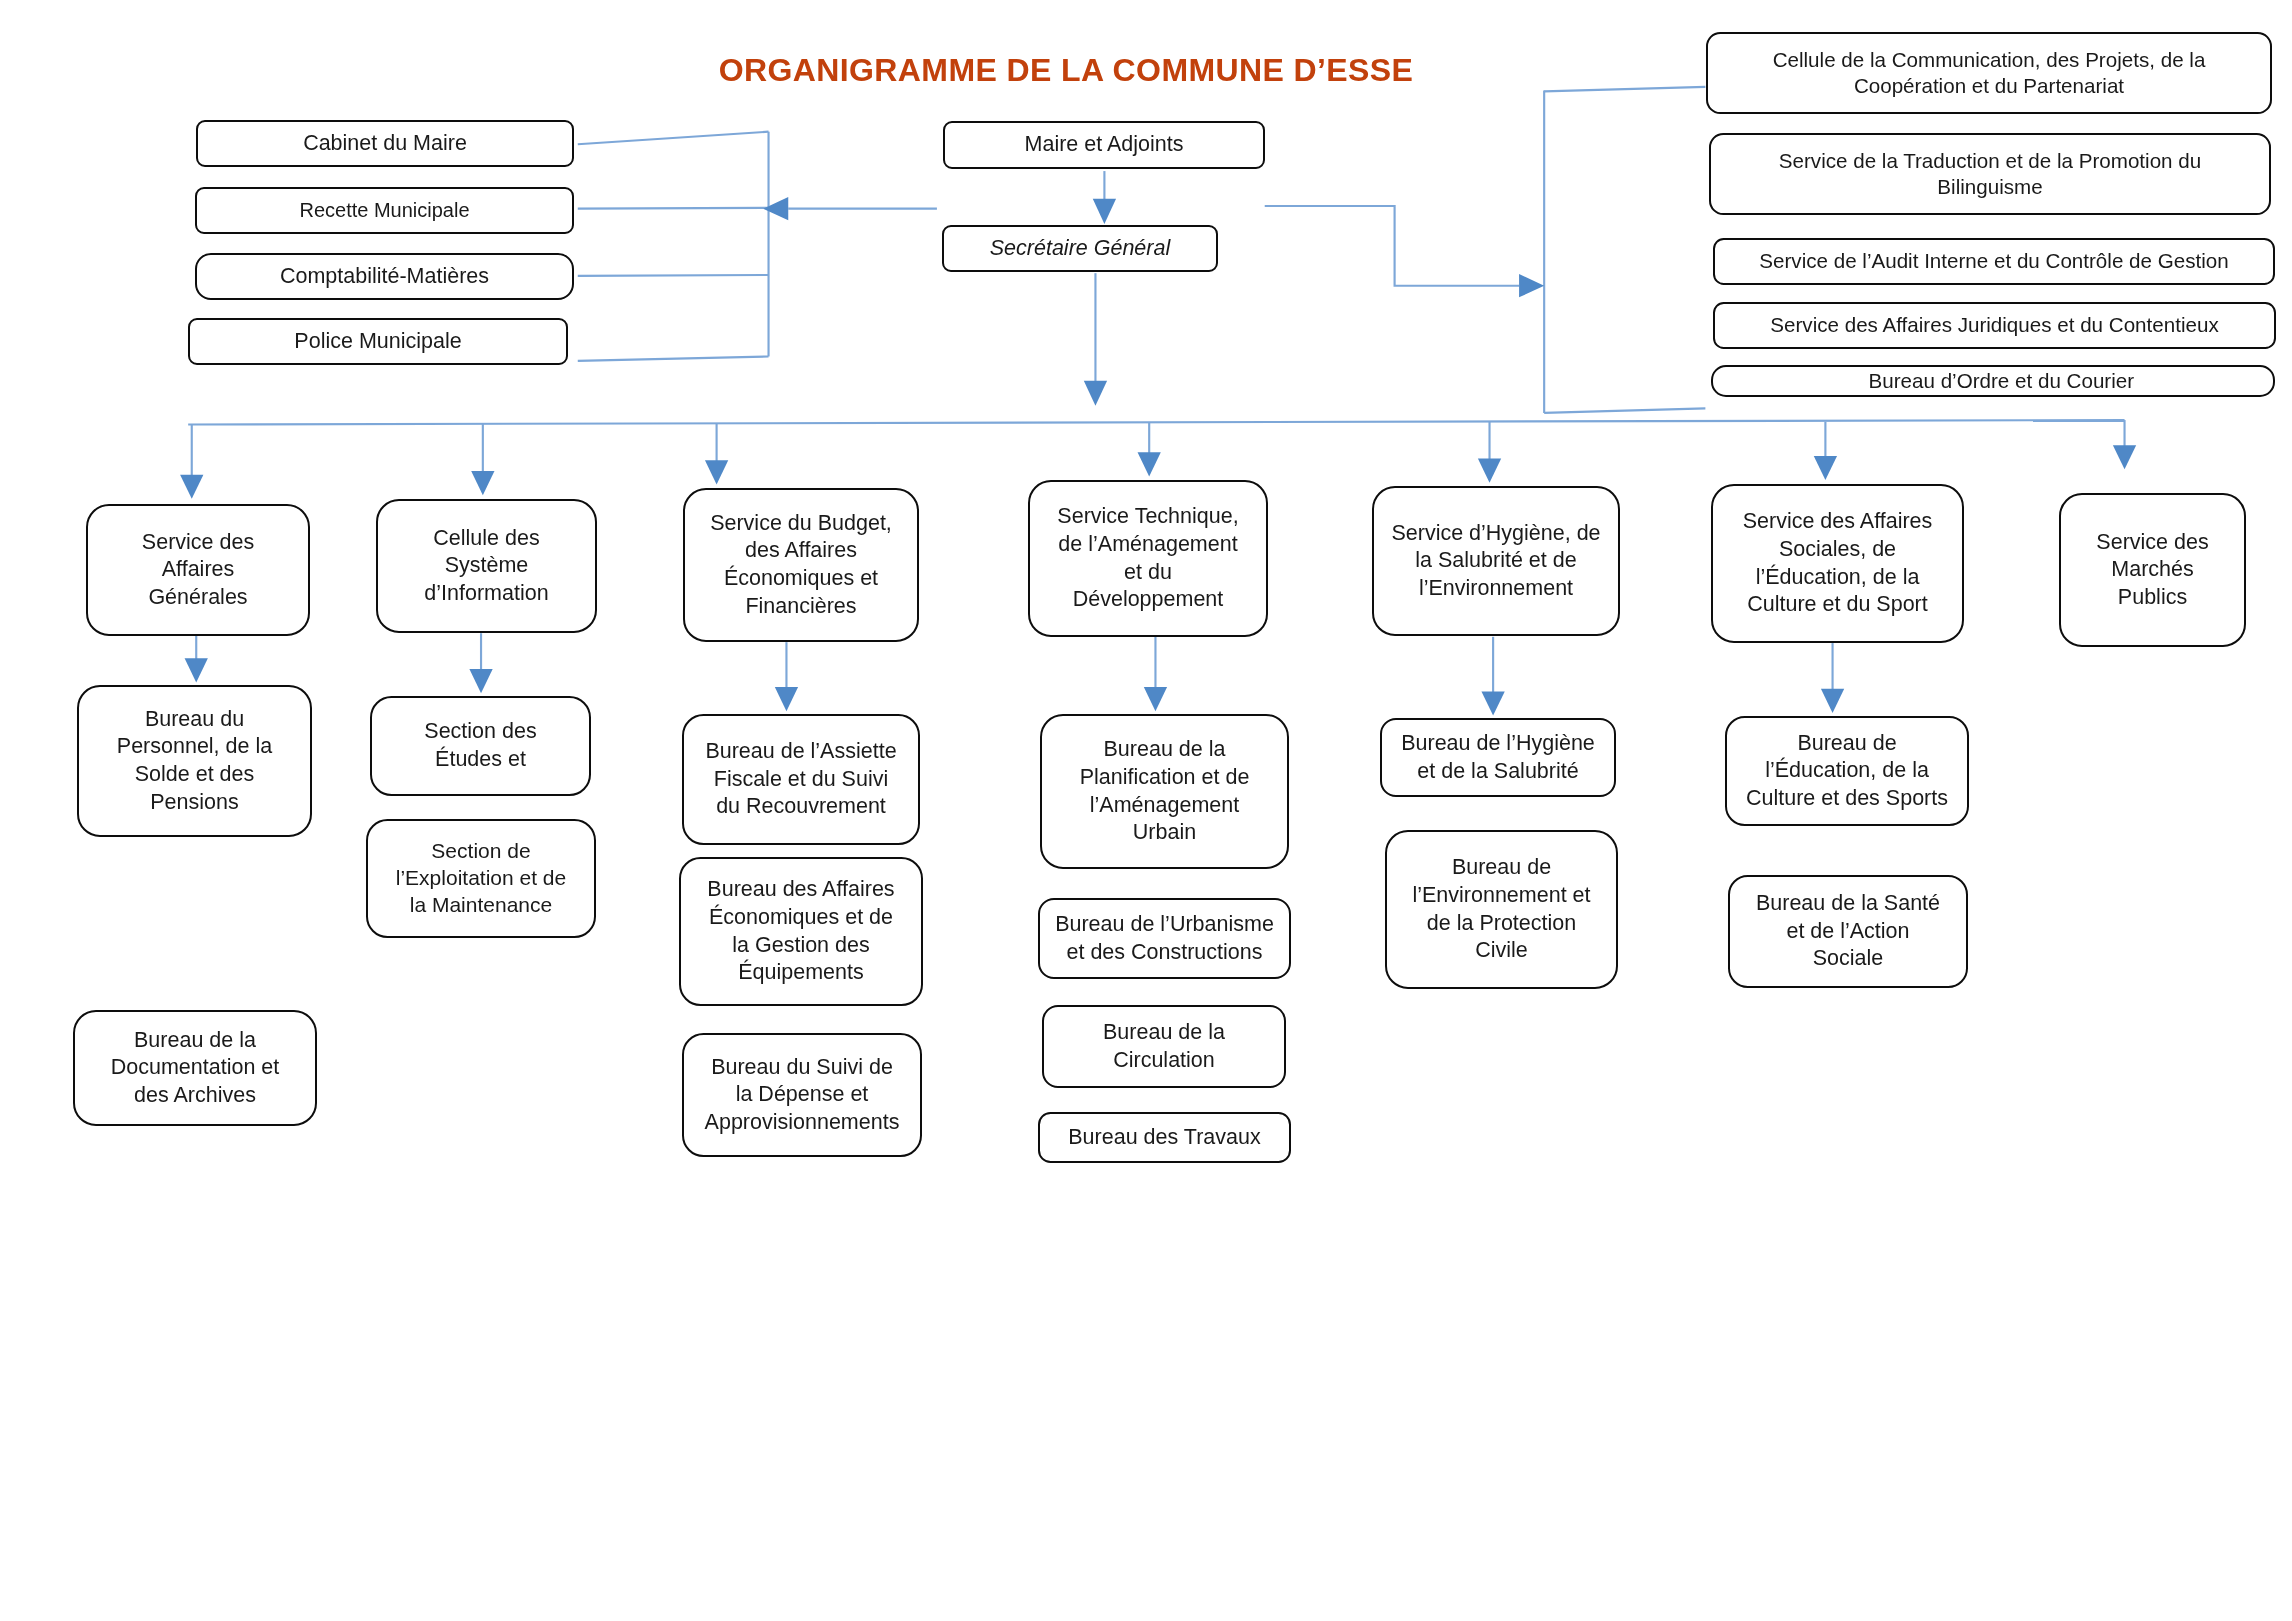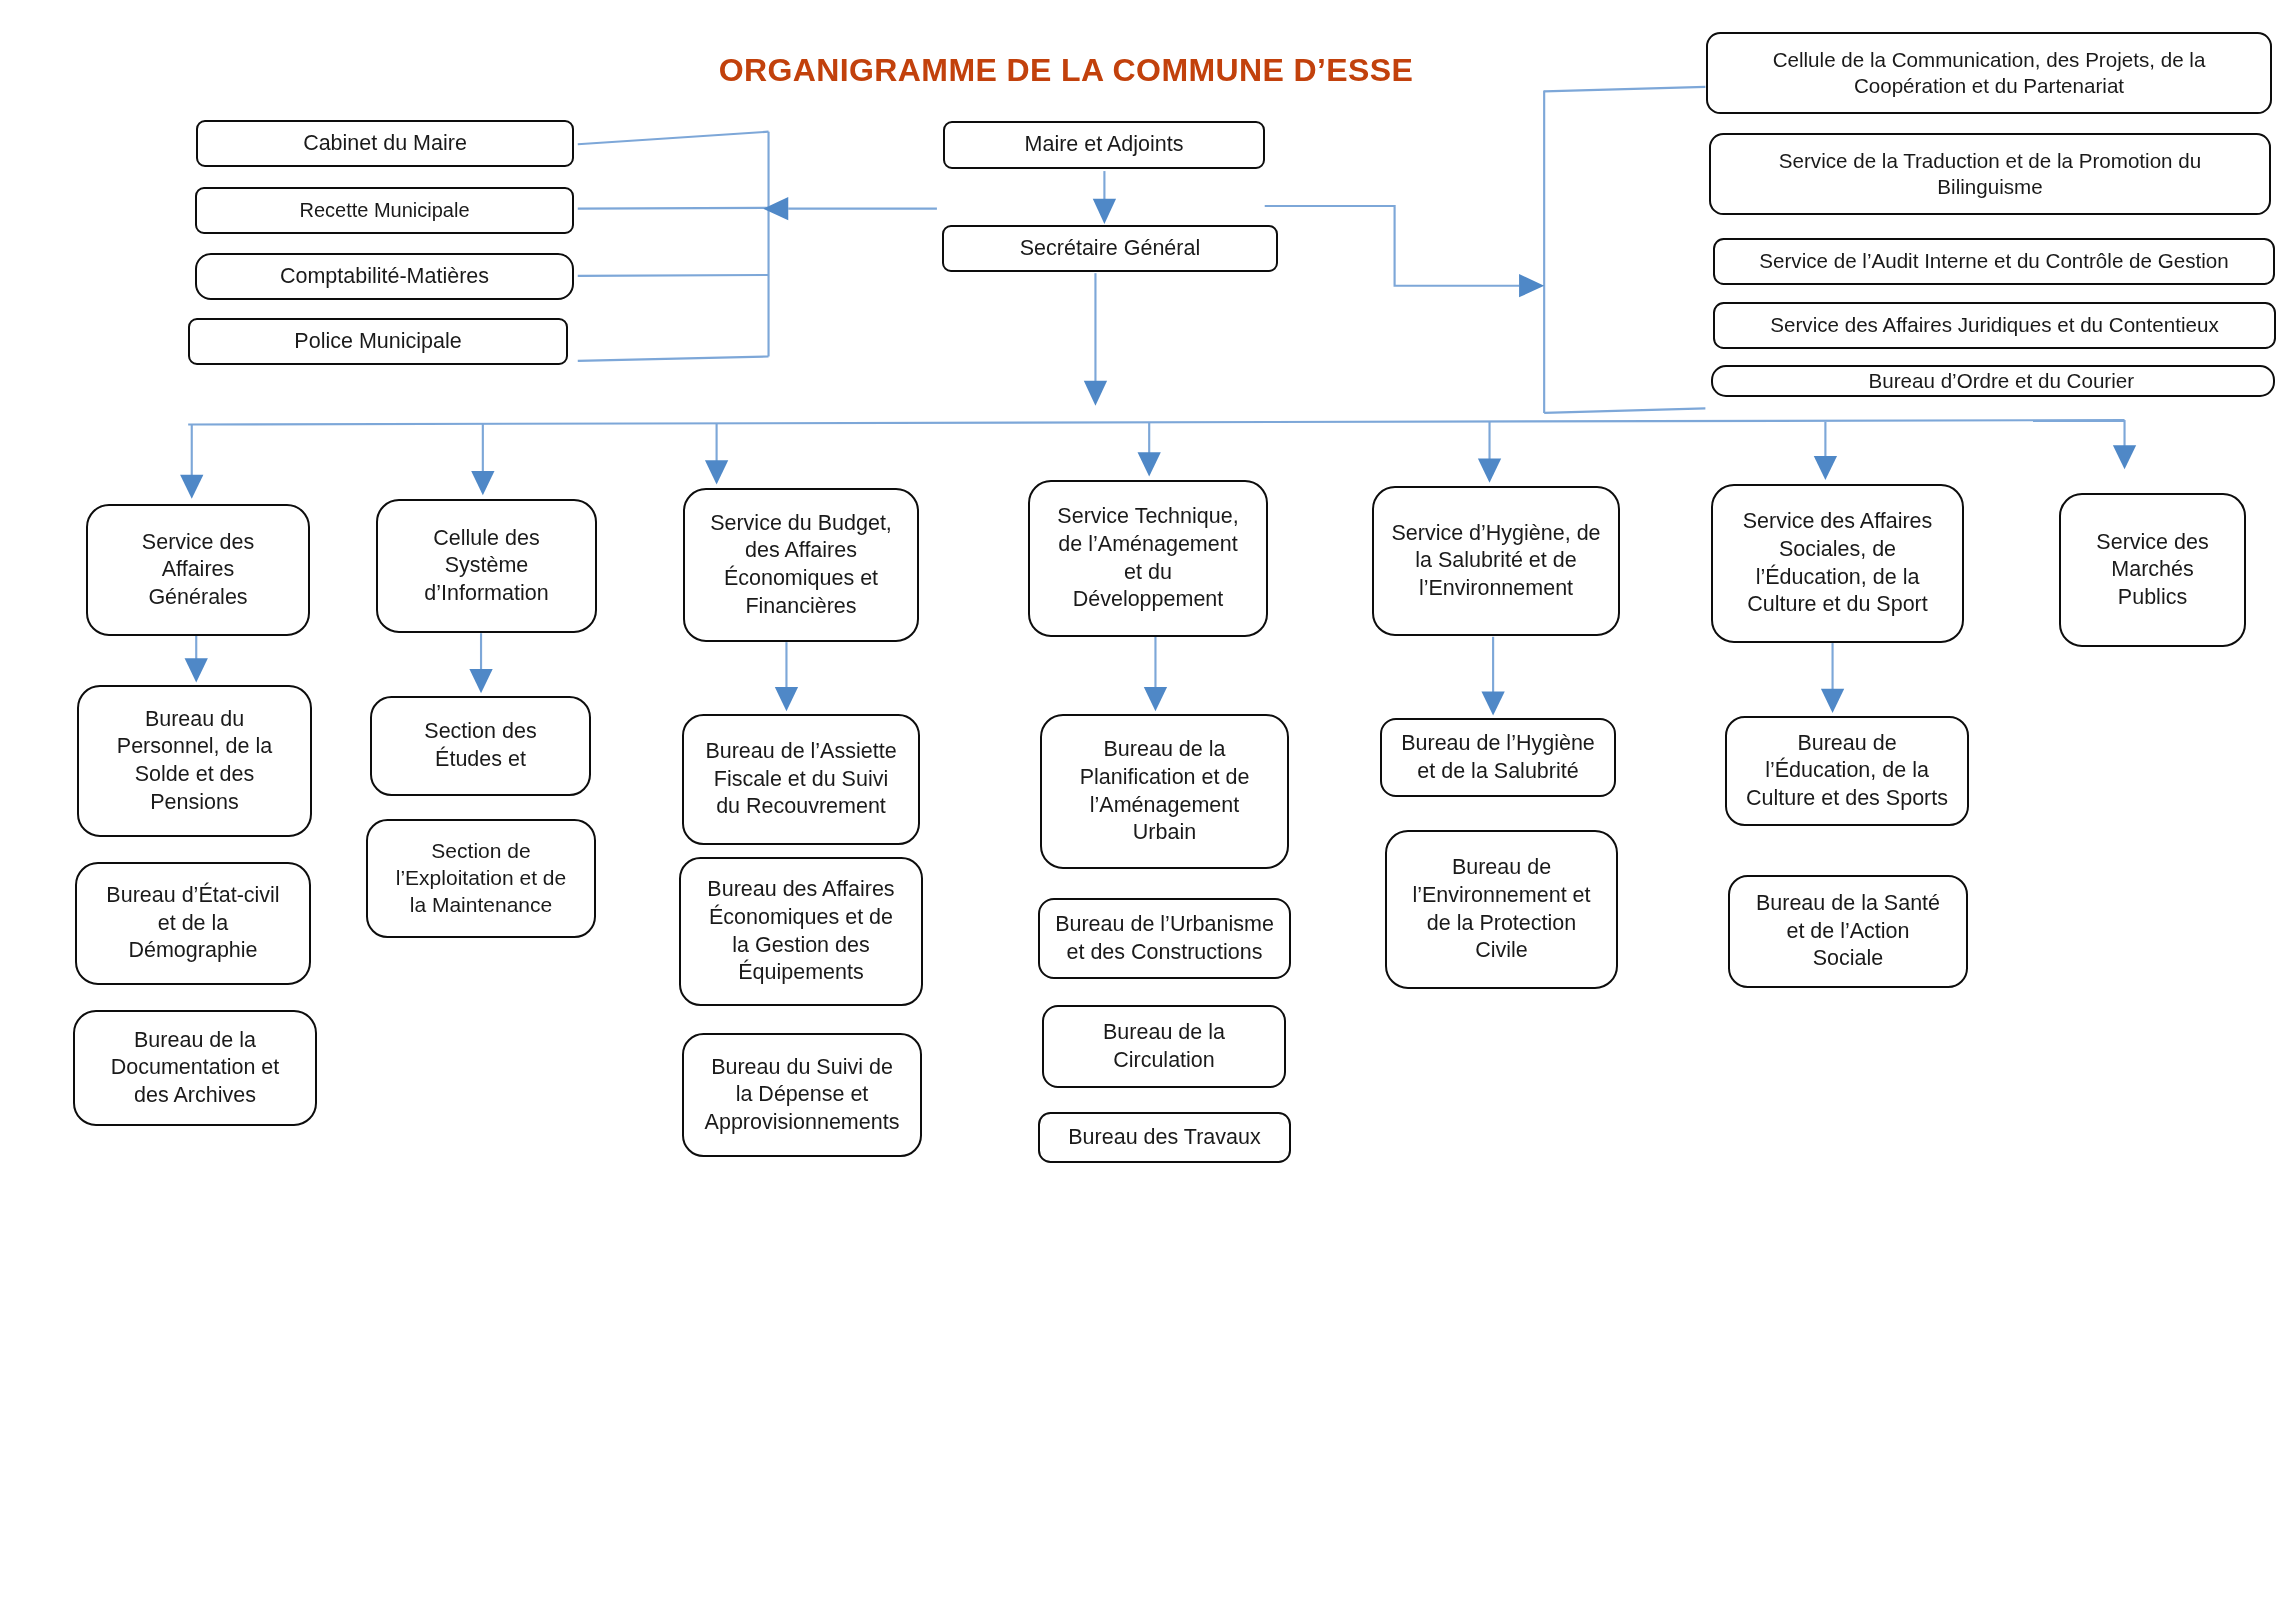--- a/index.html
+++ b/index.html
@@ -89,21 +89,21 @@
       <polygon points="219,762 206,735 232,735"></polygon>
       <polygon points="537,774 524,747 550,747"></polygon>
       <polygon points="878,794 865,767 891,767"></polygon>
       <polygon points="1290,794 1277,767 1303,767"></polygon>
       <polygon points="1667,799 1654,772 1680,772"></polygon>
       <polygon points="2046,796 2033,769 2059,769"></polygon>
     </g>
   </svg>
 
 <div class="node" style="left: 943px; top: 121px; width: 322px; height: 48px; font-size: 21.5px; border-radius: 9px;">Maire et Adjoints</div>
-    <div class="node" style="left: 942px; top: 225px; width: 336px; height: 47px; font-size: 21.5px; border-radius: 9px;">Secrétaire Général</div>
+    <div class="node" style="left: 942px; top: 225px; width: 276px; height: 47px; font-size: 21.5px; border-radius: 9px; font-style: italic;">Secrétaire Général</div>
     <div class="node" style="left: 196px; top: 120px; width: 378px; height: 47px; font-size: 21.5px; border-radius: 9px;">Cabinet du Maire</div>
     <div class="node" style="left: 195px; top: 187px; width: 379px; height: 47px; font-size: 20px; border-radius: 9px;">Recette Municipale</div>
     <div class="node" style="left: 195px; top: 253px; width: 379px; height: 47px; font-size: 21.5px; border-radius: 16px;">Comptabilité-Matières</div>
     <div class="node" style="left: 188px; top: 318px; width: 380px; height: 47px; font-size: 21.5px; border-radius: 9px;">Police Municipale</div>
     <div class="node" style="left: 1706px; top: 32px; width: 566px; height: 82px; font-size: 20.6px; border-radius: 14.3px;">Cellule de la Communication, des Projets, de la
 Coopération et du Partenariat</div>
     <div class="node" style="left: 1709px; top: 133px; width: 562px; height: 82px; font-size: 20.6px; border-radius: 14.3px;">Service de la Traduction et de la Promotion du
 Bilinguisme</div>
     <div class="node" style="left: 1713px; top: 238px; width: 562px; height: 47px; font-size: 20.6px; border-radius: 10.7px;">Service de l’Audit Interne et du Contrôle de Gestion</div>
     <div class="node" style="left: 1713px; top: 302px; width: 563px; height: 47px; font-size: 20.6px; border-radius: 10.7px;">Service des Affaires Juridiques et du Contentieux</div>
@@ -129,23 +129,20 @@
 Sociales, de
 l’Éducation, de la
 Culture et du Sport</div>
     <div class="node" style="left: 2059px; top: 493px; width: 187px; height: 154px; font-size: 21.5px; border-radius: 23px;">Service des
 Marchés
 Publics</div>
     <div class="node" style="left: 77px; top: 685px; width: 235px; height: 152px; font-size: 21.5px; border-radius: 23px;">Bureau du
 Personnel, de la
 Solde et des
 Pensions</div>
-    <div class="node" style="left: 75px; top: 862px; width: 236px; height: 123px; font-size: 21.5px; border-radius: 23px;">Bureau d’État-civil
-et de la
-Démographie</div>
     <div class="node" style="left: 73px; top: 1010px; width: 244px; height: 116px; font-size: 21.5px; border-radius: 23px;">Bureau de la
 Documentation et
 des Archives</div>
     <div class="node" style="left: 370px; top: 696px; width: 221px; height: 100px; font-size: 21.5px; border-radius: 21.5px;">Section des
 Études et</div>
     <div class="node" style="left: 366px; top: 819px; width: 230px; height: 119px; font-size: 21px; border-radius: 21.5px;">Section de
 l’Exploitation et de
 la Maintenance</div>
     <div class="node" style="left: 682px; top: 714px; width: 238px; height: 131px; font-size: 21.5px; border-radius: 21.5px;">Bureau de l’Assiette
 Fiscale et du Suivi

